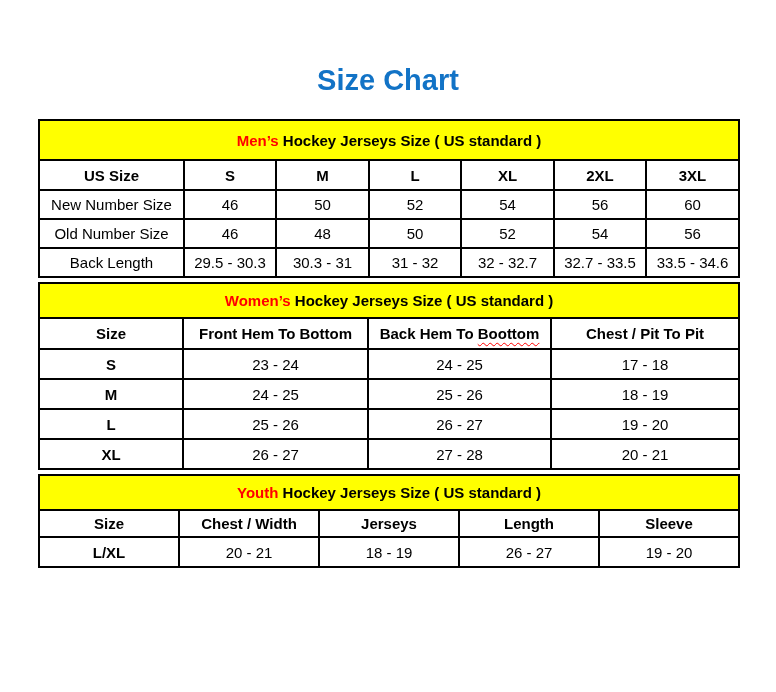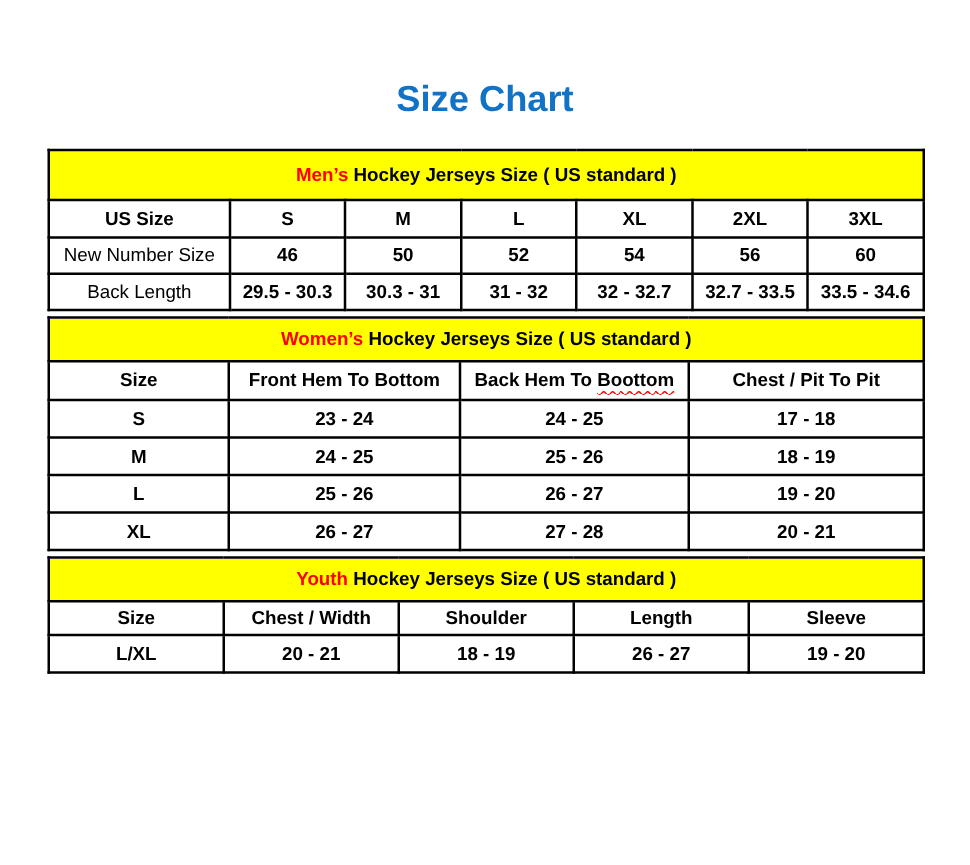--- a/index.html
+++ b/index.html
@@ -51,21 +51,21 @@
     background: #FFFF00;
     font-weight: 700;
     font-size: 17.5px;
     height: 38px;
   }
   .band-cell .hl { color: #FF0000; }
   .band-sm { height: 33px; }
   th.col-head { font-weight: 700; }
   td.row-label { font-weight: 400; }
   td.row-label-bold, th.row-label-bold { font-weight: 700; }
-  td.cell-val { font-weight: 700; }
+  td.cell-val { font-weight: 400; }
 
   table.mens th.col-head { height: 28px; margin-top: 28px; }
   table.mens td { height: 27px; }
   table.womens th.col-head { height: 29px; }
   table.womens td, table.womens th.row-label-bold { height: 28px; }
   table.youth th.col-head { height: 25px; }
   table.youth td, table.youth th.row-label-bold { height: 28px; }
 
   .squiggle {
     text-decoration: underline;
@@ -110,20 +110,29 @@
         <tr>
           <td class="row-label">New Number Size</td>
           <td class="cell-val">46</td>
           <td class="cell-val">50</td>
           <td class="cell-val">52</td>
           <td class="cell-val">54</td>
           <td class="cell-val">56</td>
           <td class="cell-val">60</td>
         </tr>
         <tr>
+          <td class="row-label">Old Number Size</td>
+          <td class="cell-val">46</td>
+          <td class="cell-val">48</td>
+          <td class="cell-val">50</td>
+          <td class="cell-val">52</td>
+          <td class="cell-val">54</td>
+          <td class="cell-val">56</td>
+        </tr>
+        <tr>
           <td class="row-label">Back Length</td>
           <td class="cell-val">29.5 - 30.3</td>
           <td class="cell-val">30.3 - 31</td>
           <td class="cell-val">31 - 32</td>
           <td class="cell-val">32 - 32.7</td>
           <td class="cell-val">32.7 - 33.5</td>
           <td class="cell-val">33.5 - 34.6</td>
         </tr>
       </tbody>
     </table>
@@ -180,21 +189,21 @@
           <col style="width:140px">
           <col style="width:140px">
       </colgroup>
       <tbody>
         <tr>
           <th class="band-cell band-sm" colspan="5"><span class="hl">Youth</span><span> Hockey Jerseys Size ( US standard )</span></th>
         </tr>
         <tr>
           <th class="col-head">Size</th>
           <th class="col-head">Chest / Width</th>
-          <th class="col-head">Shoulder</th>
+          <th class="col-head">Jerseys</th>
           <th class="col-head">Length</th>
           <th class="col-head">Sleeve</th>
         </tr>
         <tr>
           <th class="row-label-bold">L/XL</th>
           <td class="cell-val">20 - 21</td>
           <td class="cell-val">18 - 19</td>
           <td class="cell-val">26 - 27</td>
           <td class="cell-val">19 - 20</td>
         </tr>

